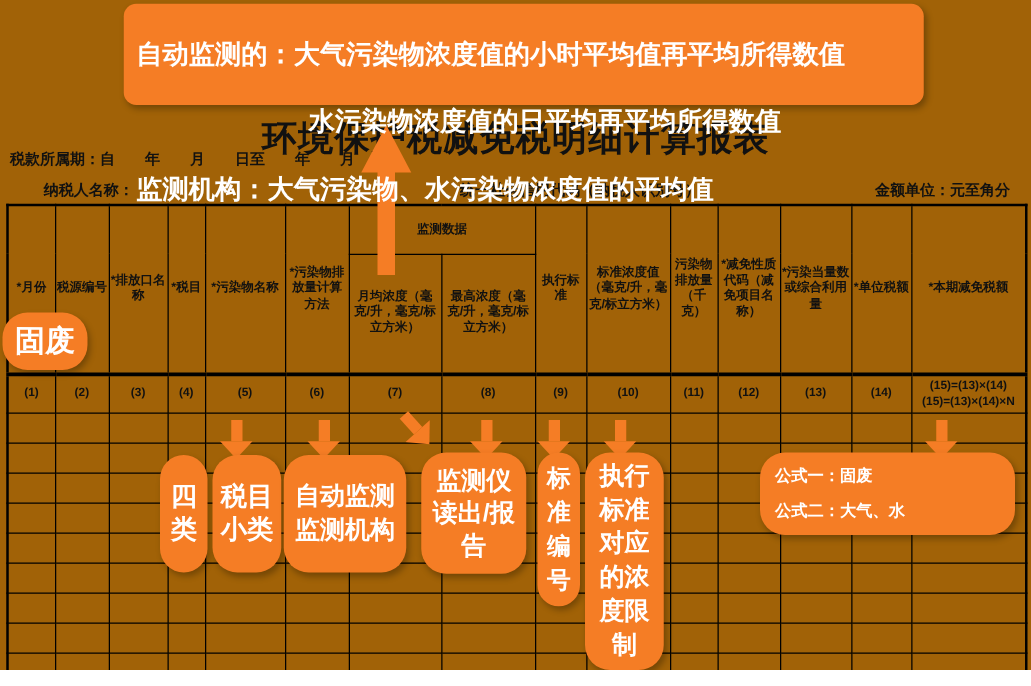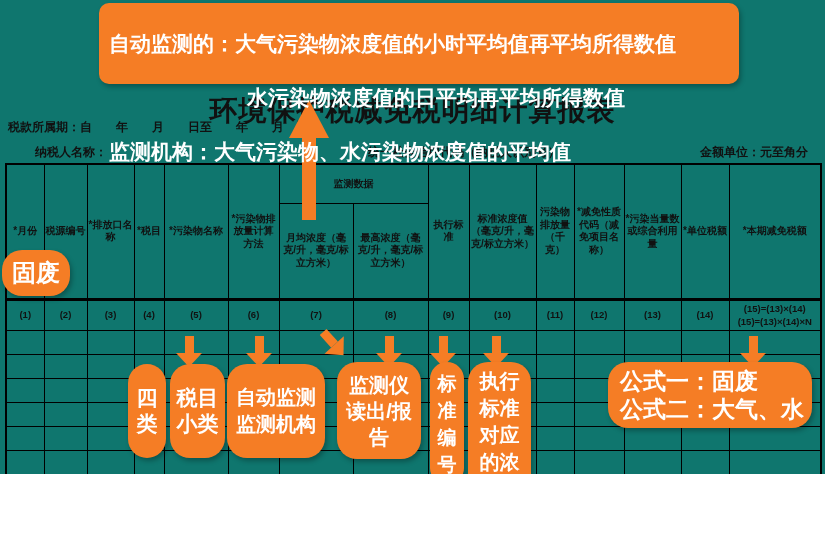--- a/index.html
+++ b/index.html
@@ -1,17 +1,17 @@
 <!DOCTYPE html>
 <html style="--accent: #f57d25;"><head>
 <meta charset="utf-8">
 <style>
   html,body{margin:0;padding:0;}
   body{font-family:"Liberation Sans","DejaVu Sans",sans-serif;background:#ffffff;}
-  #stage{position:relative;width:825px;height:474px;background:#0f766e;overflow:hidden;}
+  #stage{position:relative;width:825px;height:536px;background:#a16207;overflow:hidden;}
 
   
   .obox{
     position:absolute;background:var(--accent,#f57d25);color:#ffffff;font-weight:bold;
     border-radius:20px;box-shadow:2px 3px 5px rgba(0,0,0,0.28);
     display:flex;align-items:center;justify-content:center;text-align:center;
     white-space:pre-line;z-index:30;
   }
   .obox.left{justify-content:flex-start;text-align:left;}
 
@@ -332,17 +332,17 @@
   <div class="obox" style="left:430px;top:362px;width:34px;height:123px;font-size:19px;line-height:27px;">标
 准
 编
 号</div>
   <div class="obox" style="left:468px;top:362px;width:63px;height:174px;font-size:20px;line-height:27px;">执行
 标准
 对应
 的浓
 度限
 制</div>
-  <div class="obox left" style="left:608px;top:362px;width:204px;height:66px;font-size:23px;line-height:28px;padding-left:12px;box-sizing:border-box;">公式一：固废
+  <div class="obox left" style="left:608px;top:362px;width:204px;height:66px;font-size:13px;line-height:28px;padding-left:12px;box-sizing:border-box;">公式一：固废
 公式二：大气、水</div>
 
   <div id="bottom-line"></div>
 </div>
 
 </body></html>

